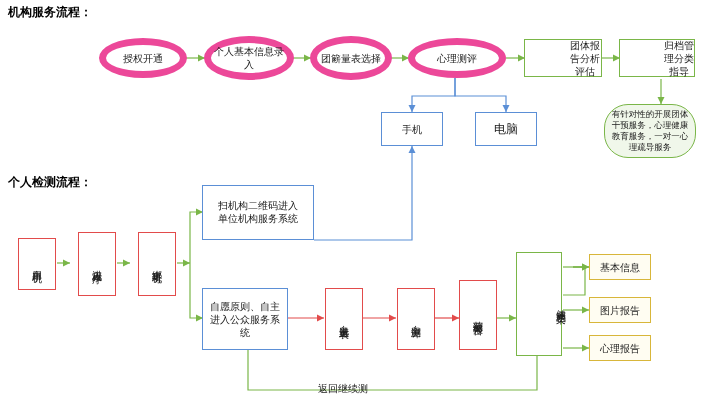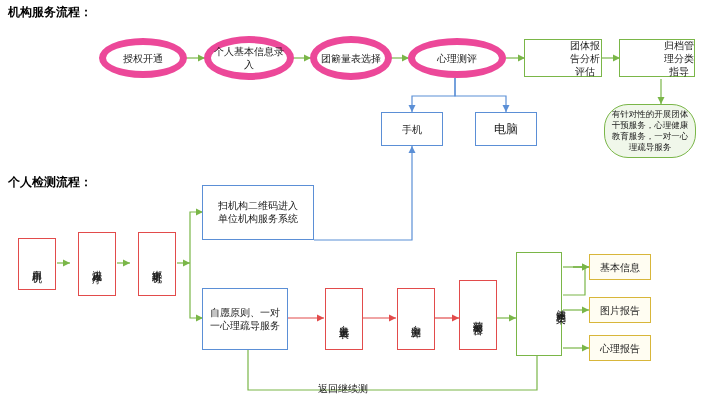--- a/index.html
+++ b/index.html
@@ -82,21 +82,21 @@
   <div class="node rect-b" style="left:381px;top:112px;width:62px;height:34px;font-size:10px;">手机</div>
   <div class="node rect-b" style="left:475px;top:112px;width:62px;height:34px;font-size:12px;">电脑</div>
 
   <div class="node rect-gfill" style="left:604px;top:104px;width:92px;height:54px;font-size:8.5px;line-height:11px;padding:3px;border-radius:24px;">有针对性的开展团体干预服务，心理健康教育服务，一对一心理疏导服务</div>
 
   <div class="node rect-r vtext" style="left:18px;top:238px;width:38px;height:52px;">自用手机</div>
   <div class="node rect-r vtext" style="left:78px;top:232px;width:38px;height:64px;">进入小程序</div>
   <div class="node rect-r vtext" style="left:138px;top:232px;width:38px;height:64px;">绑定手机号</div>
 
   <div class="node rect-b" style="left:202px;top:185px;width:112px;height:55px;padding:13px;font-family:Liberation Mono, monospace;">扫机构二维码进入单位机构服务系统</div>
-  <div class="node rect-b" style="left:202px;top:288px;width:86px;height:62px;padding:3px;">自愿原则、一对一心理疏导服务</div>
+  <div class="node rect-b" style="left:202px;top:288px;width:86px;height:62px;padding:3px;">自愿原则、自主进入公众服务系统</div>
 
   <div class="node rect-r vtext" style="left:325px;top:288px;width:38px;height:62px;">自主选量表</div>
   <div class="node rect-r vtext" style="left:397px;top:288px;width:38px;height:62px;">自主测评</div>
   <div class="node rect-r vtext" style="left:459px;top:280px;width:38px;height:70px;">获测评报告</div>
 
   <div class="node rect-g vtext" style="left:516px;top:252px;width:46px;height:104px;">健康档案</div>
 
   <div class="node rect-y" style="left:589px;top:254px;width:62px;height:26px;">基本信息</div>
   <div class="node rect-y" style="left:589px;top:297px;width:62px;height:26px;">图片报告</div>
   <div class="node rect-y" style="left:589px;top:335px;width:62px;height:26px;">心理报告</div>

